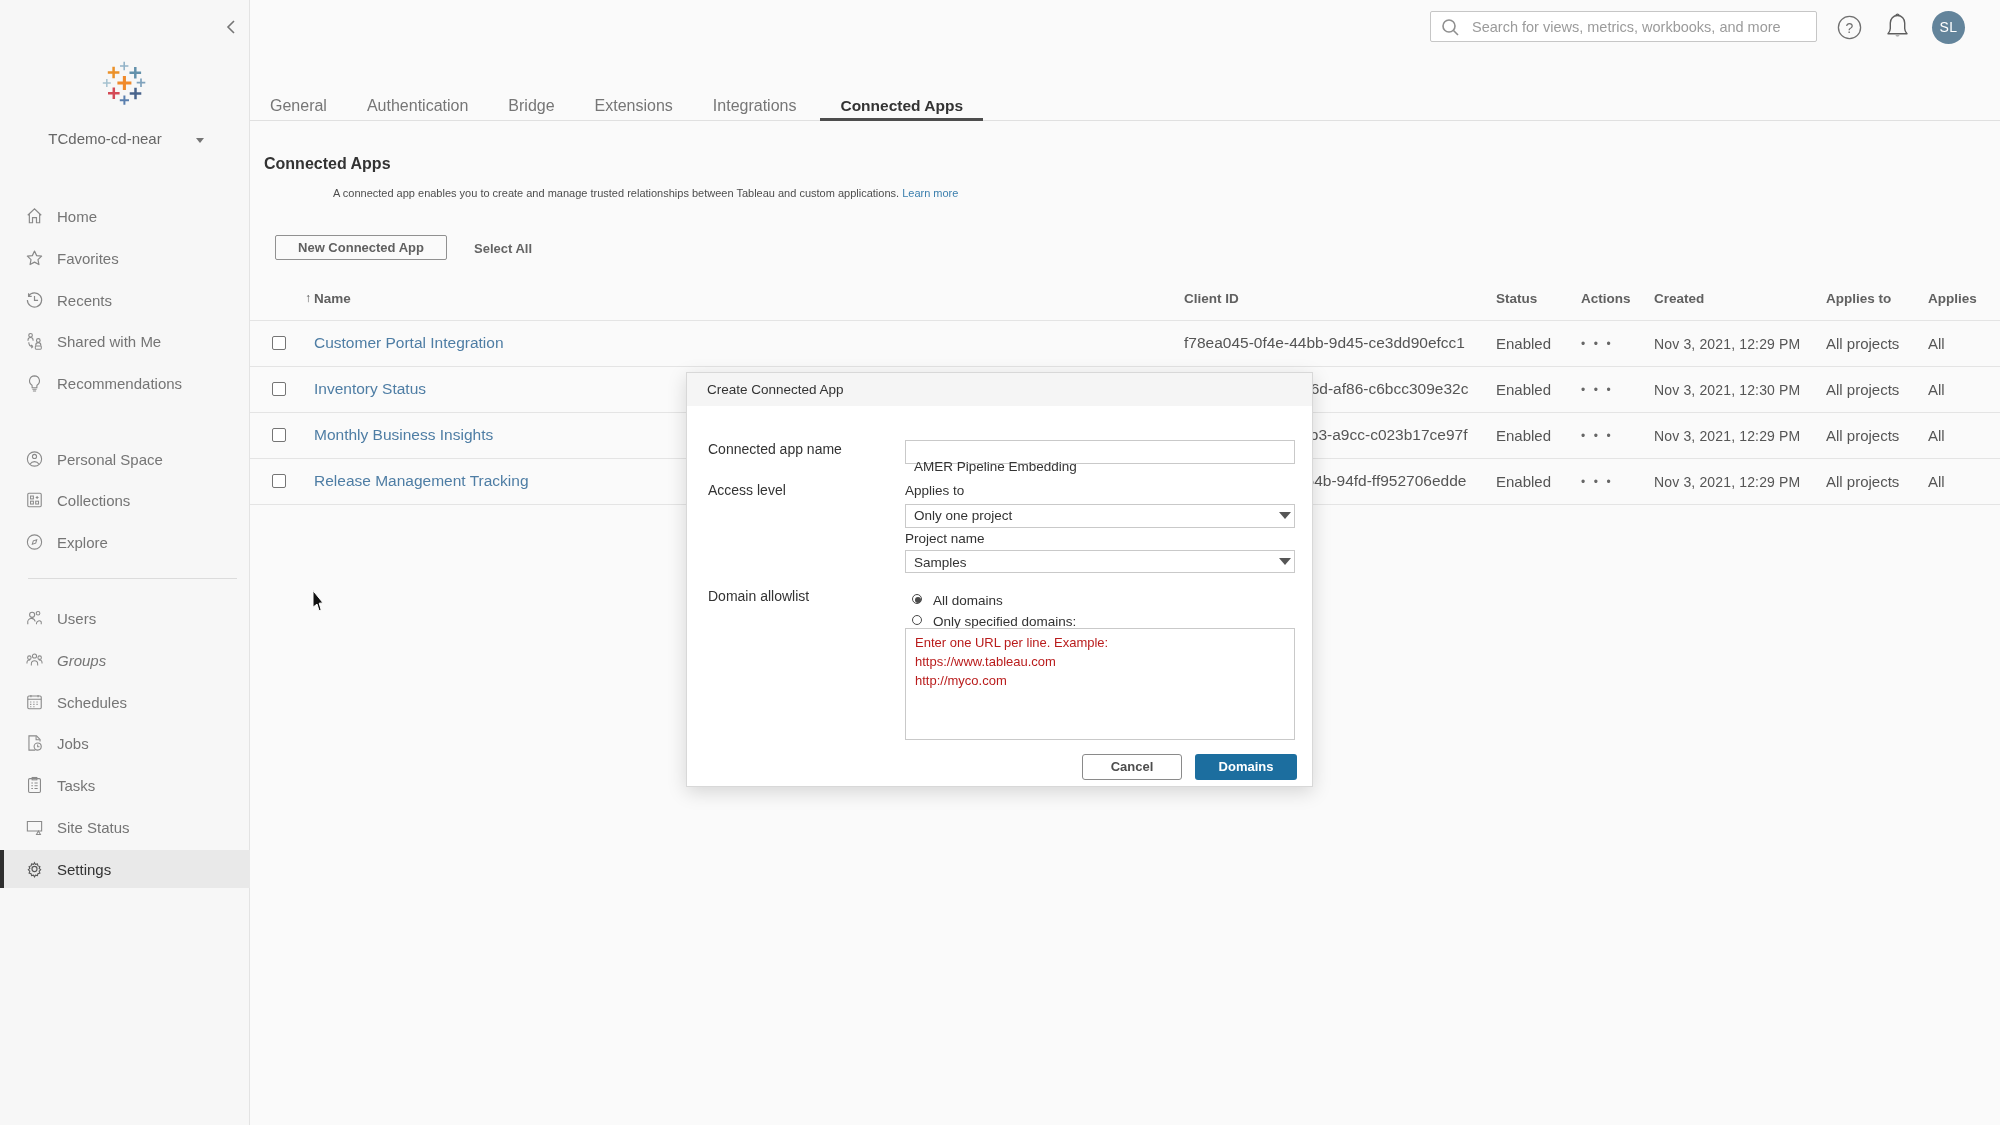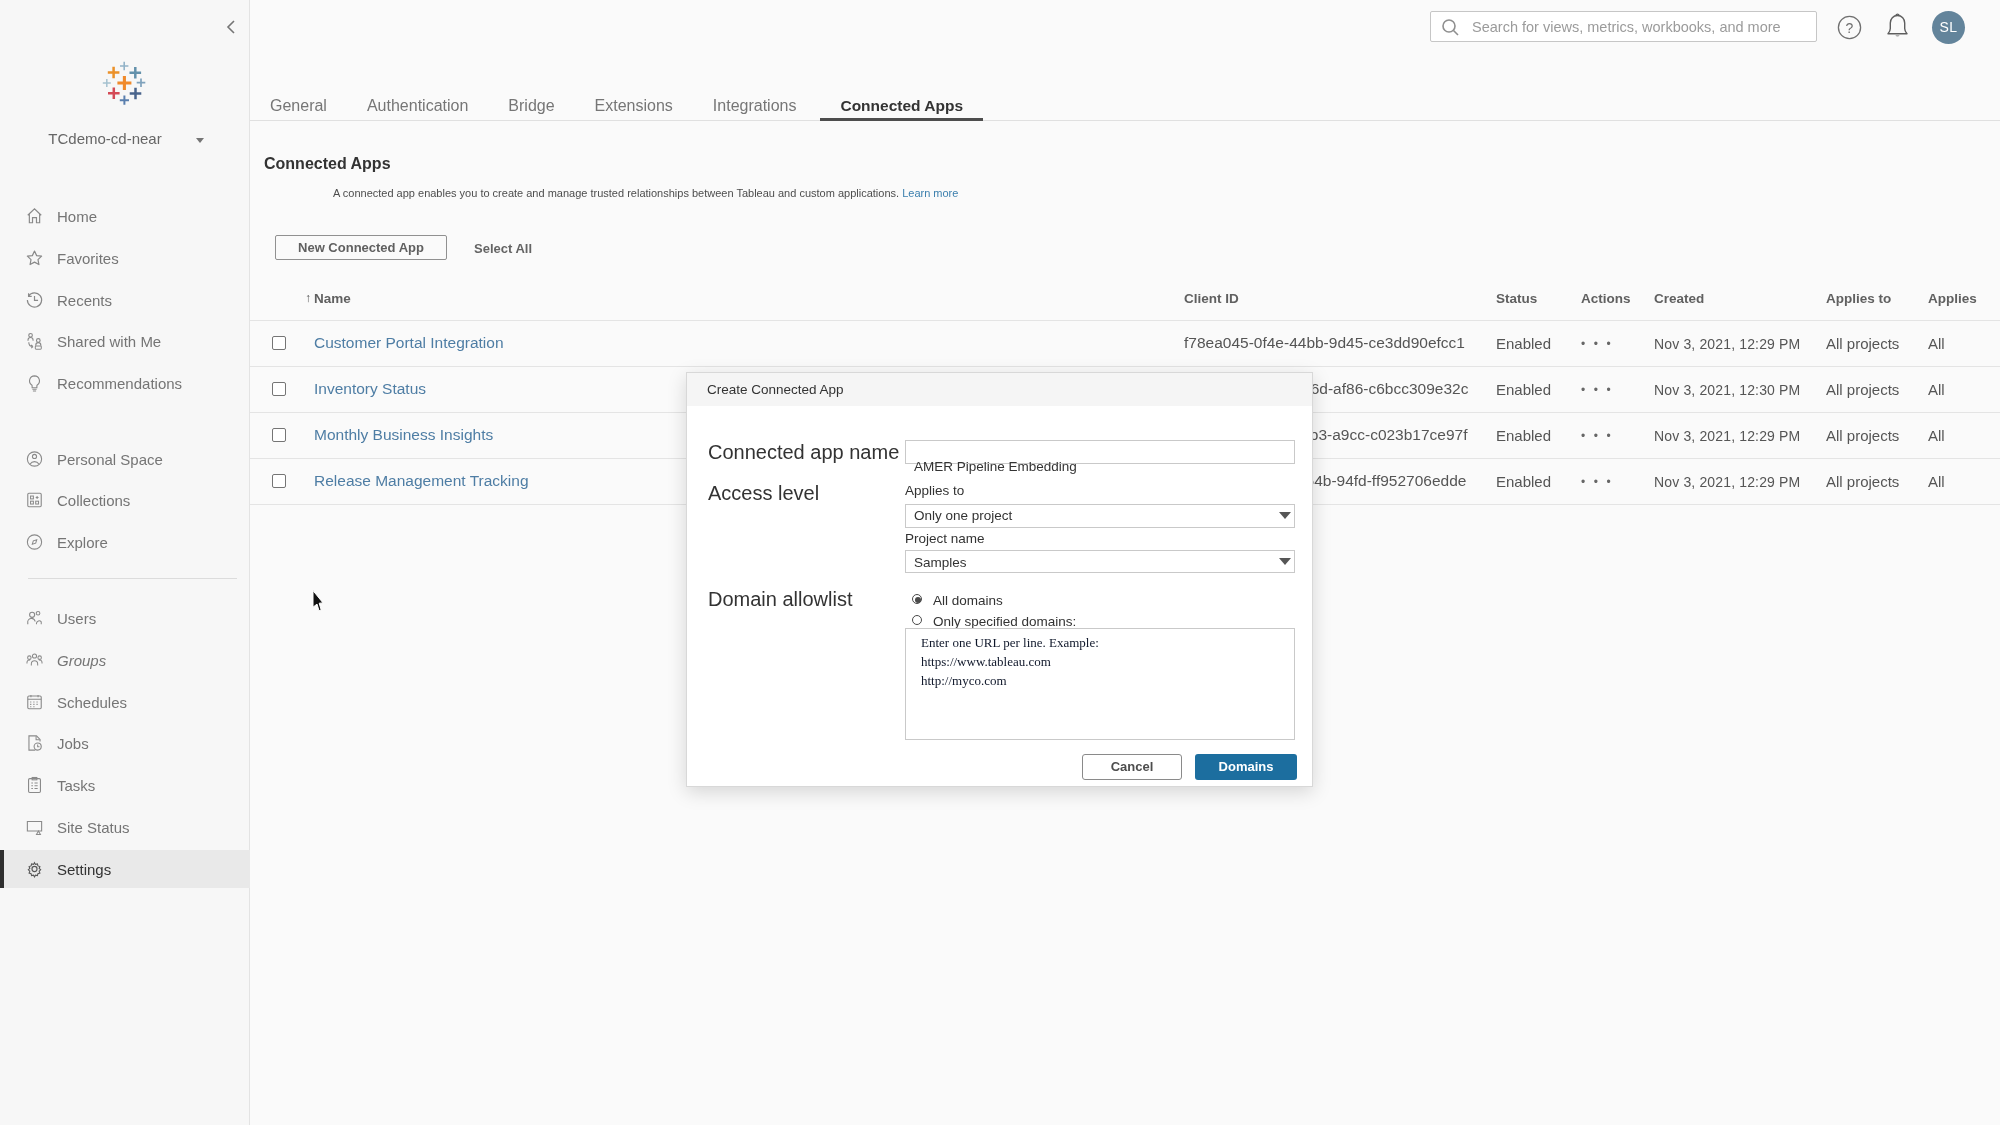--- a/index.html
+++ b/index.html
@@ -47,28 +47,28 @@
   .rtxt { position:absolute; top:15px; font-size:15px; color:#555; white-space:nowrap; }
   .cid { font-size:15.5px; top:14px; }
   .date { font-size:14px; letter-spacing:0.15px; top:15.5px; }
   .dots { position:absolute; left:1331px; top:17px; font-size:12px; color:#666; letter-spacing:8.5px; }
 
 
   
   #modal { position:absolute; left:686px; top:372px; width:627px; height:415px; background:#fff; border:1px solid #d8d8d8; box-shadow:0 5px 18px rgba(0,0,0,0.15); }
   #modalhead { position:absolute; left:0; top:0; width:100%; height:33px; background:#f5f5f5; }
   #modalhead span { position:absolute; left:20px; top:9px; font-size:13.5px; color:#333; }
-  .mlabel { position:absolute; left:21px; font-size:20px; color:#333; }
+  .mlabel { position:absolute; left:21px; font-size:14px; color:#333; }
   .mfield { position:absolute; left:218px; width:390px; border:1px solid #c9c9c9; background:#fff; }
   .mtext { position:absolute; left:227px; font-size:13.5px; color:#333; white-space:nowrap; }
   .caret { position:absolute; width:0; height:0; border-left:6px solid transparent; border-right:6px solid transparent; border-top:7px solid #565656; }
   .radio { position:absolute; left:225px; width:10px; height:10px; border:1.5px solid #4a4a4a; border-radius:50%; background:#fff; }
   .radio.on::after { content:""; position:absolute; left:2px; top:2px; width:6px; height:6px; background:#4a4a4a; border-radius:50%; }
   #mta { position:absolute; left:218px; top:255px; width:390px; height:112px; border:1px solid #c9c9c9; background:#fff; }
-  #mta div { margin:4px 0 0 15px; font-size:13px; color:#0f172a; line-height:19px;font-family:Liberation Serif, serif; }
+  #mta div { margin:4px 0 0 9px; font-size:13px; color:#b91c1c; line-height:19px; }
   .mbtn { position:absolute; top:381px; width:100px; height:26px; border-radius:3px; font-size:13px; font-weight:bold; text-align:center; line-height:26px; }
   #btncancel { left:395px; border:1px solid #8a8a8a; color:#4d4d4d; background:#fff; line-height:24px; }
   #btncreate { left:508px; width:102px; background:#1c6e9f; color:#fff; }
 </style>
 </head>
 <body>
 <div id="page">
 
   <div id="sidebar">
     <svg class="abs" style="left:224px; top:19px;" width="14" height="16" viewBox="0 0 14 16">

